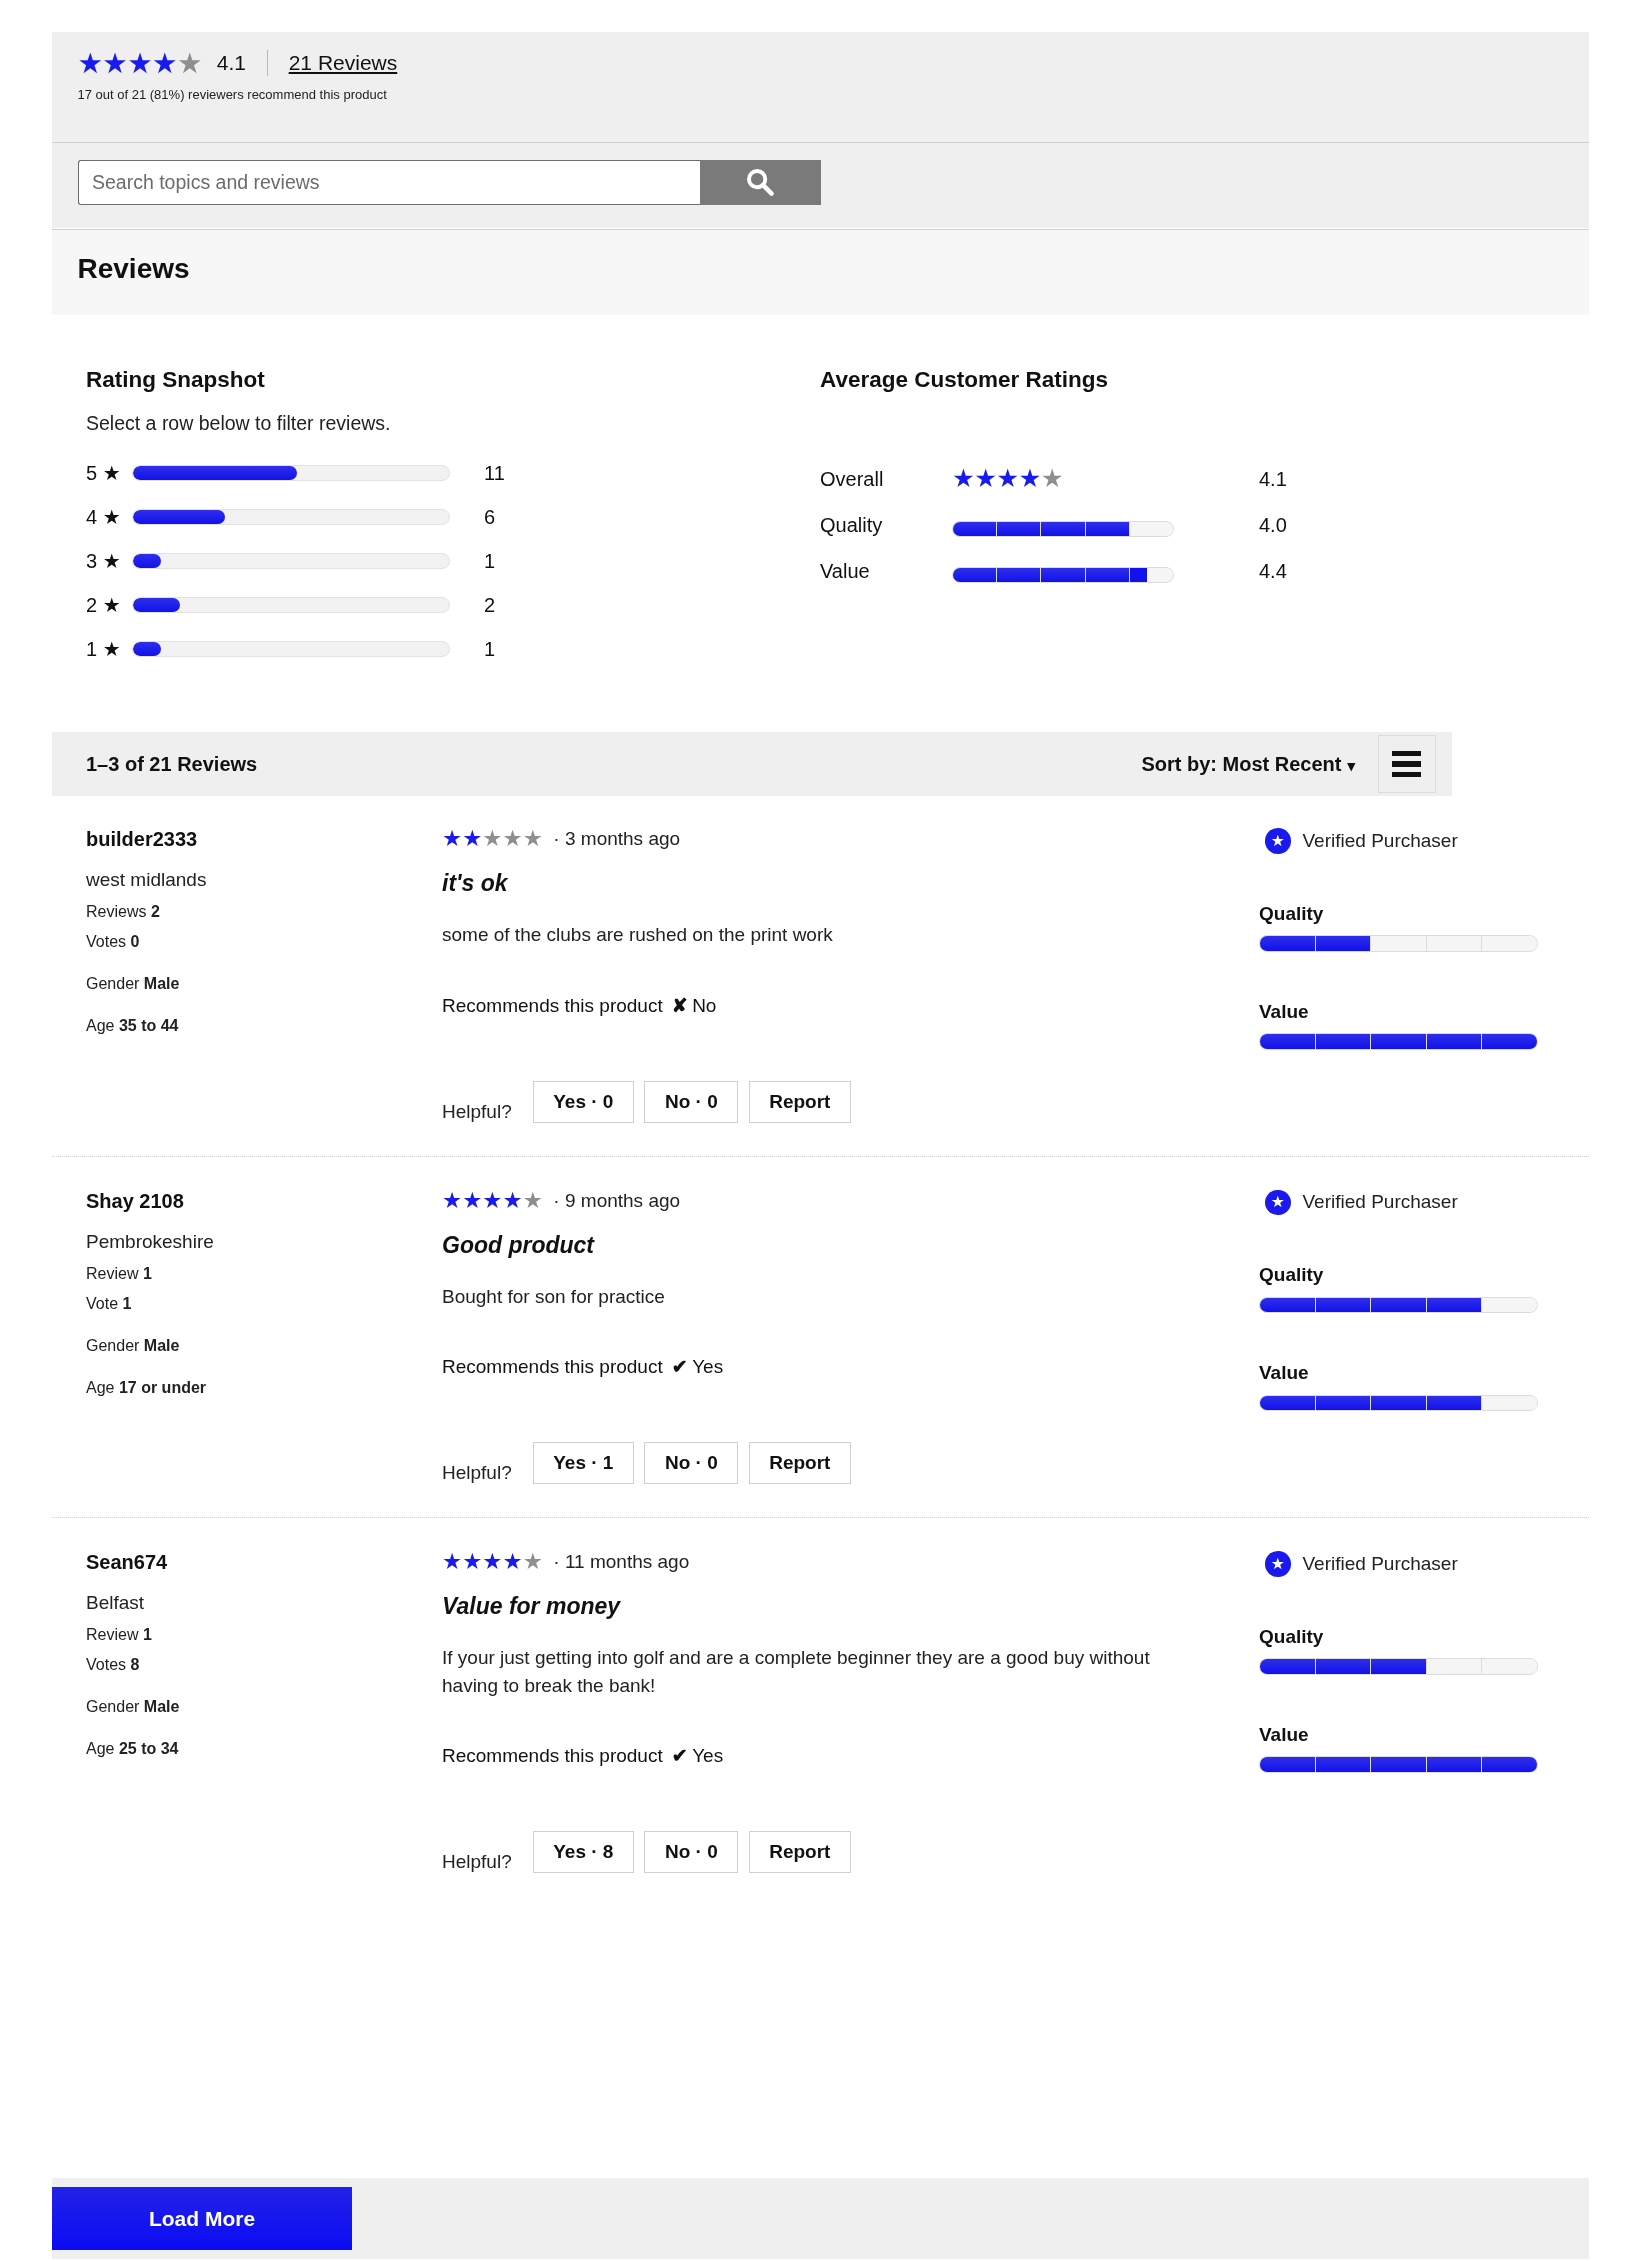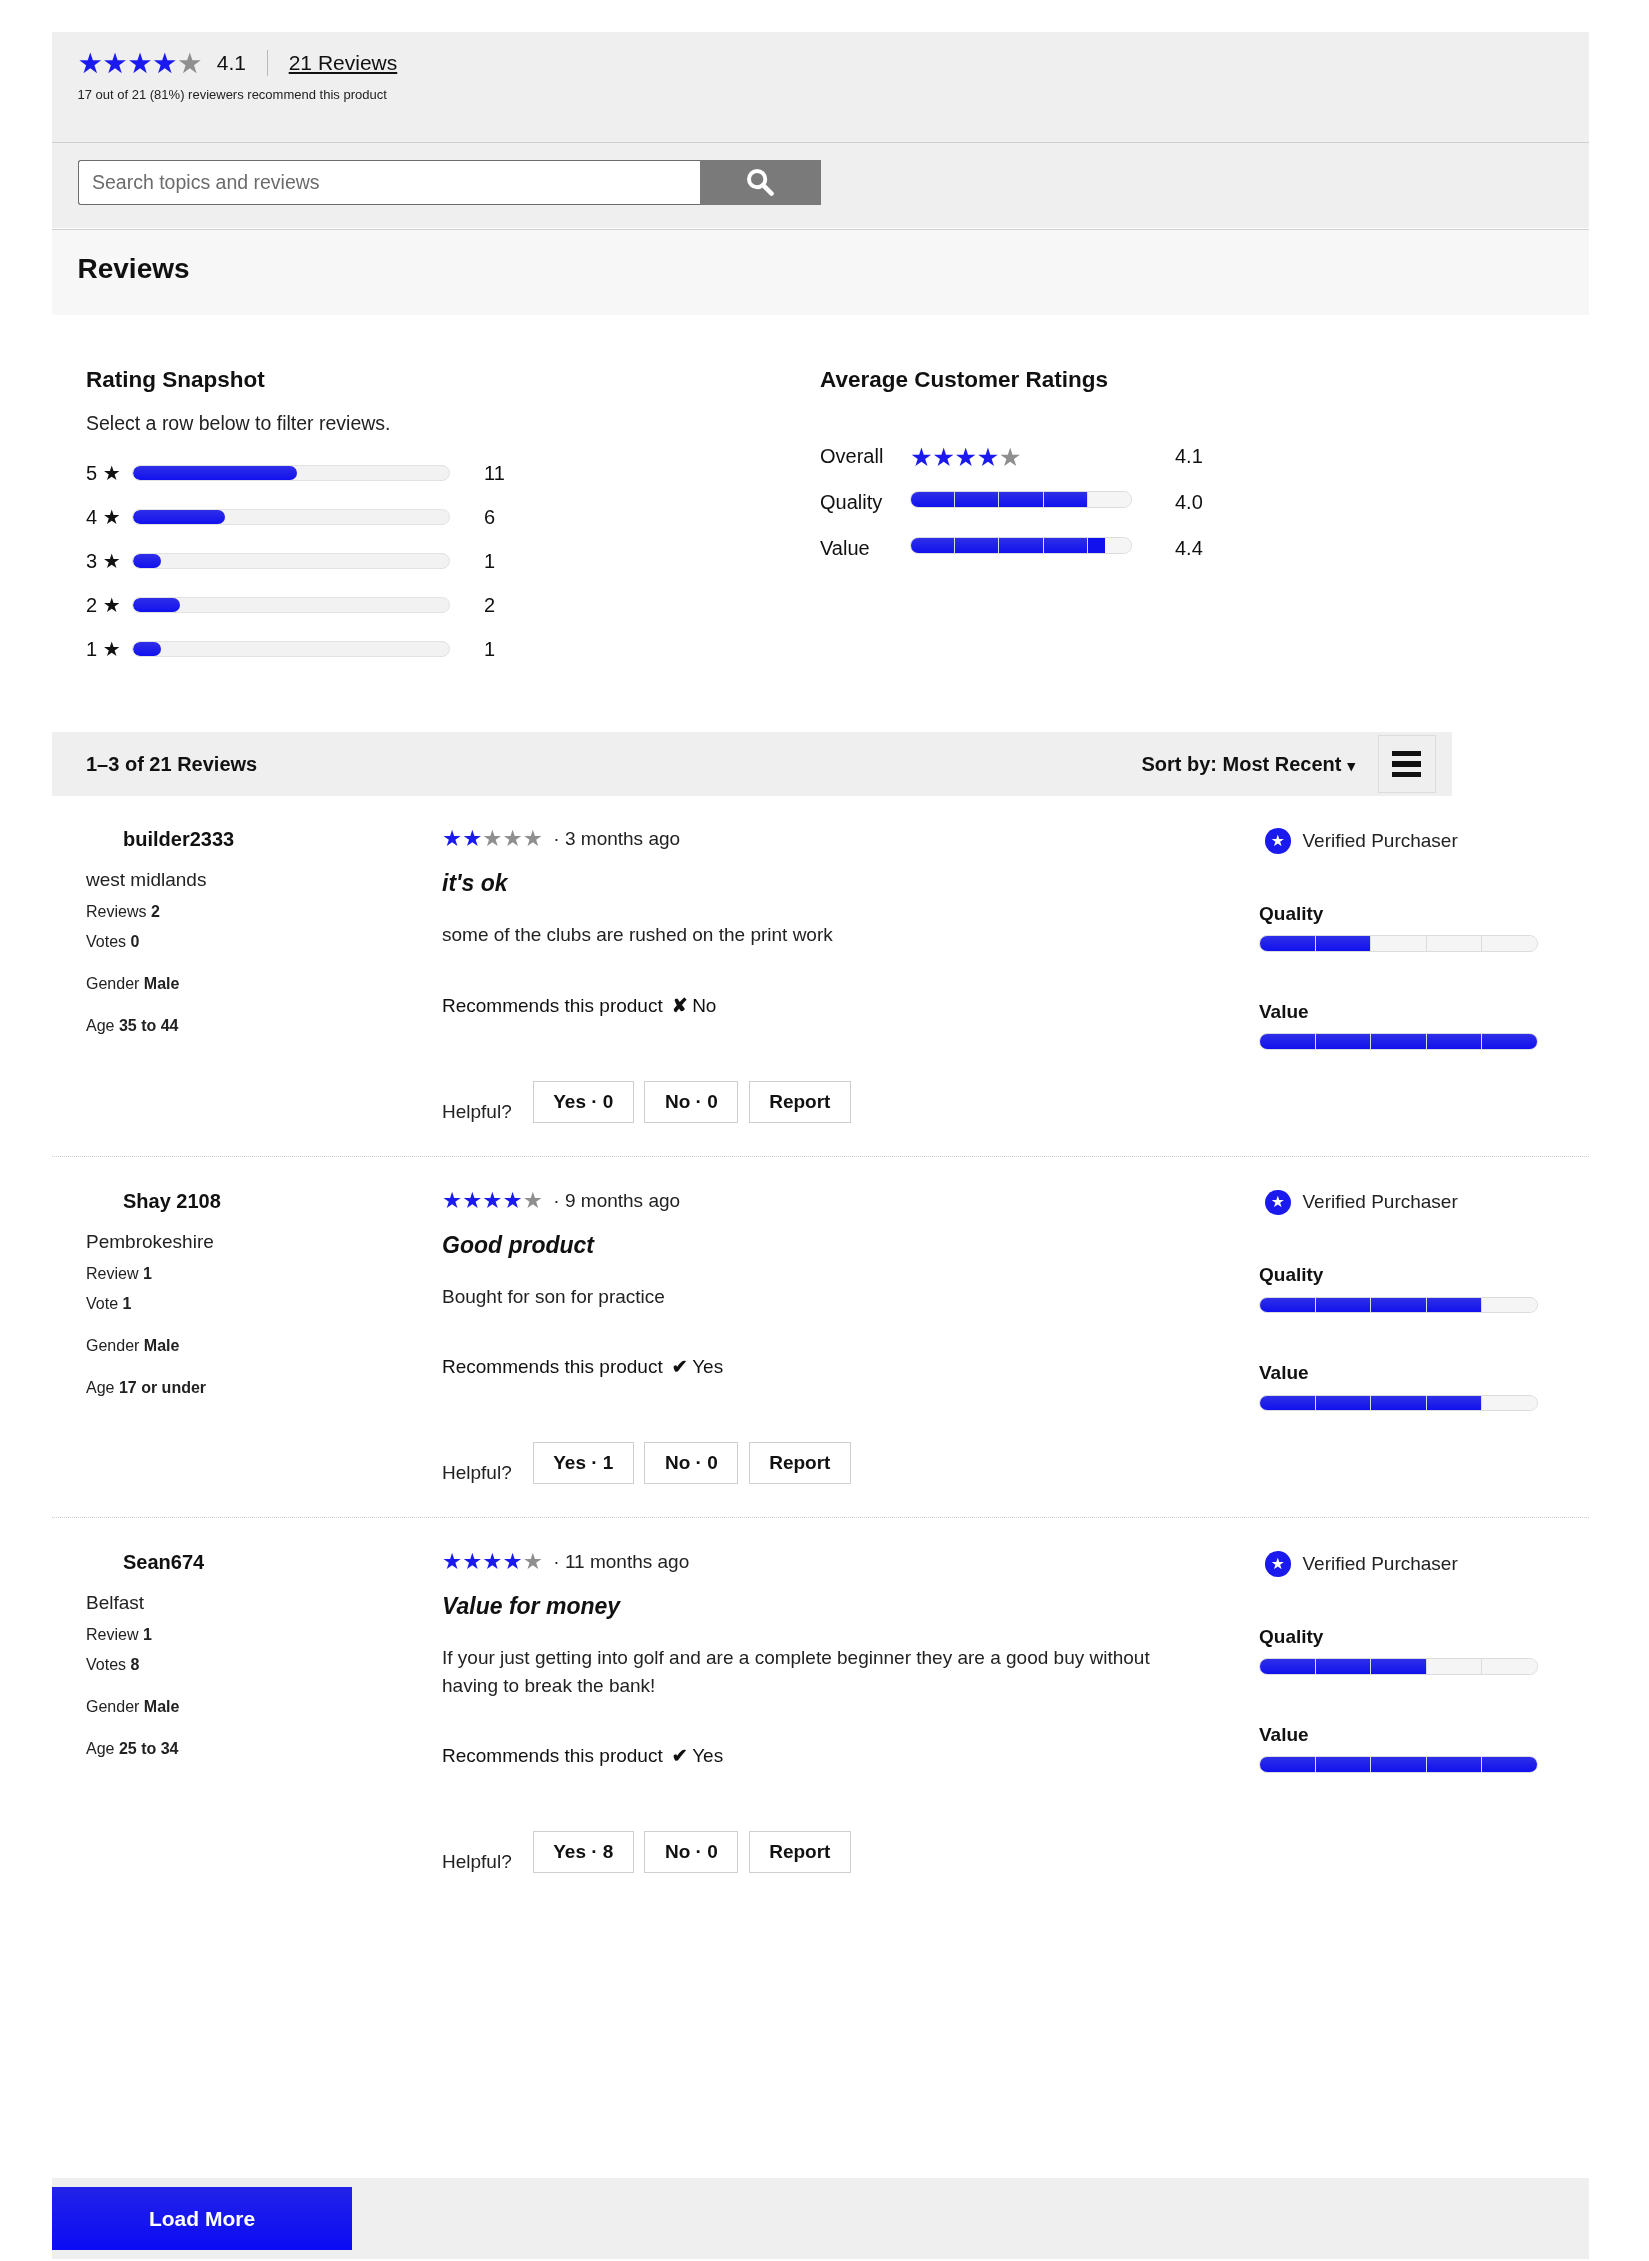--- a/index.html
+++ b/index.html
@@ -85,21 +85,21 @@
   .bar-fill {
     position:absolute; left:0; top:0; height:100%;
     background:linear-gradient(to bottom,#2f2fe8,#1111ee);
     border-radius:8.2px;
   }
   .bar-count { margin-left:34px; font-size:20px; color:#111; }
 
   .avg-block { position:absolute; left:768px; top:52px; width:480px; }
   .avg-title { font-size:22.5px; font-weight:bold; color:#111; }
   .avg-rows { margin-top:52px; }
-  .avg-row { display:flex; align-items:flex-start; height:46px; }
+  .avg-row { display:flex; align-items:flex-end; height:46px;gap:42px; }
   .avg-label { width:90px; font-size:20px; color:#111; }
   .avg-mid { width:225px; display:flex; align-items:center; }
   .seg-track {
     display:flex; width:222px; height:16.5px;
     background:#f5f5f5; border:0.7px solid #dcdcdc; border-radius:8.2px; overflow:hidden;
   }
   .seg { flex:1 1 0; border-right:0.7px solid #dcdcdc; background:#f5f5f5; }
   .seg:last-child { border-right:none; }
   .seg.on { background:linear-gradient(to bottom,#2f2fe8,#1111ee); }
   .avg-val { margin-left:40px; font-size:20px; color:#111; }
@@ -125,21 +125,21 @@
   .filter-btn i { display:block; width:28.5px; height:5.2px; background:#111; }
 
   
   .review-list { position:absolute; left:52px; top:795px; width:1537px; }
   .review {
     position:relative; display:flex; padding:33px 0 0 0; min-height:247px;
   }
   .review + .review { border-top:1.5px dotted #cccccc; }
 
   .r-left { width:390px; padding-left:34px; }
-  .r-author { font-size:20px; font-weight:bold; color:#111;margin-left:37px; }
+  .r-author { font-size:20px; font-weight:bold; color:#111; }
   .r-loc { font-size:19px; color:#222; margin-top:18px; }
   .r-stat { font-size:16px; color:#222; margin-top:12px; }
   .r-stat b { font-weight:bold; }
   .r-gap { height:12px; }
 
   .r-mid { width:817px; padding-right:30px; }
   .r-mid-head { display:flex; align-items:center; }
   .stars-sm { font-size:22.5px; letter-spacing:0px; }
   .r-date { font-size:19px; color:#222; margin-left:10.5px; }
   .r-title { font-size:23px; font-weight:bold; color:#111; margin-top:19.5px;font-style:italic; }

